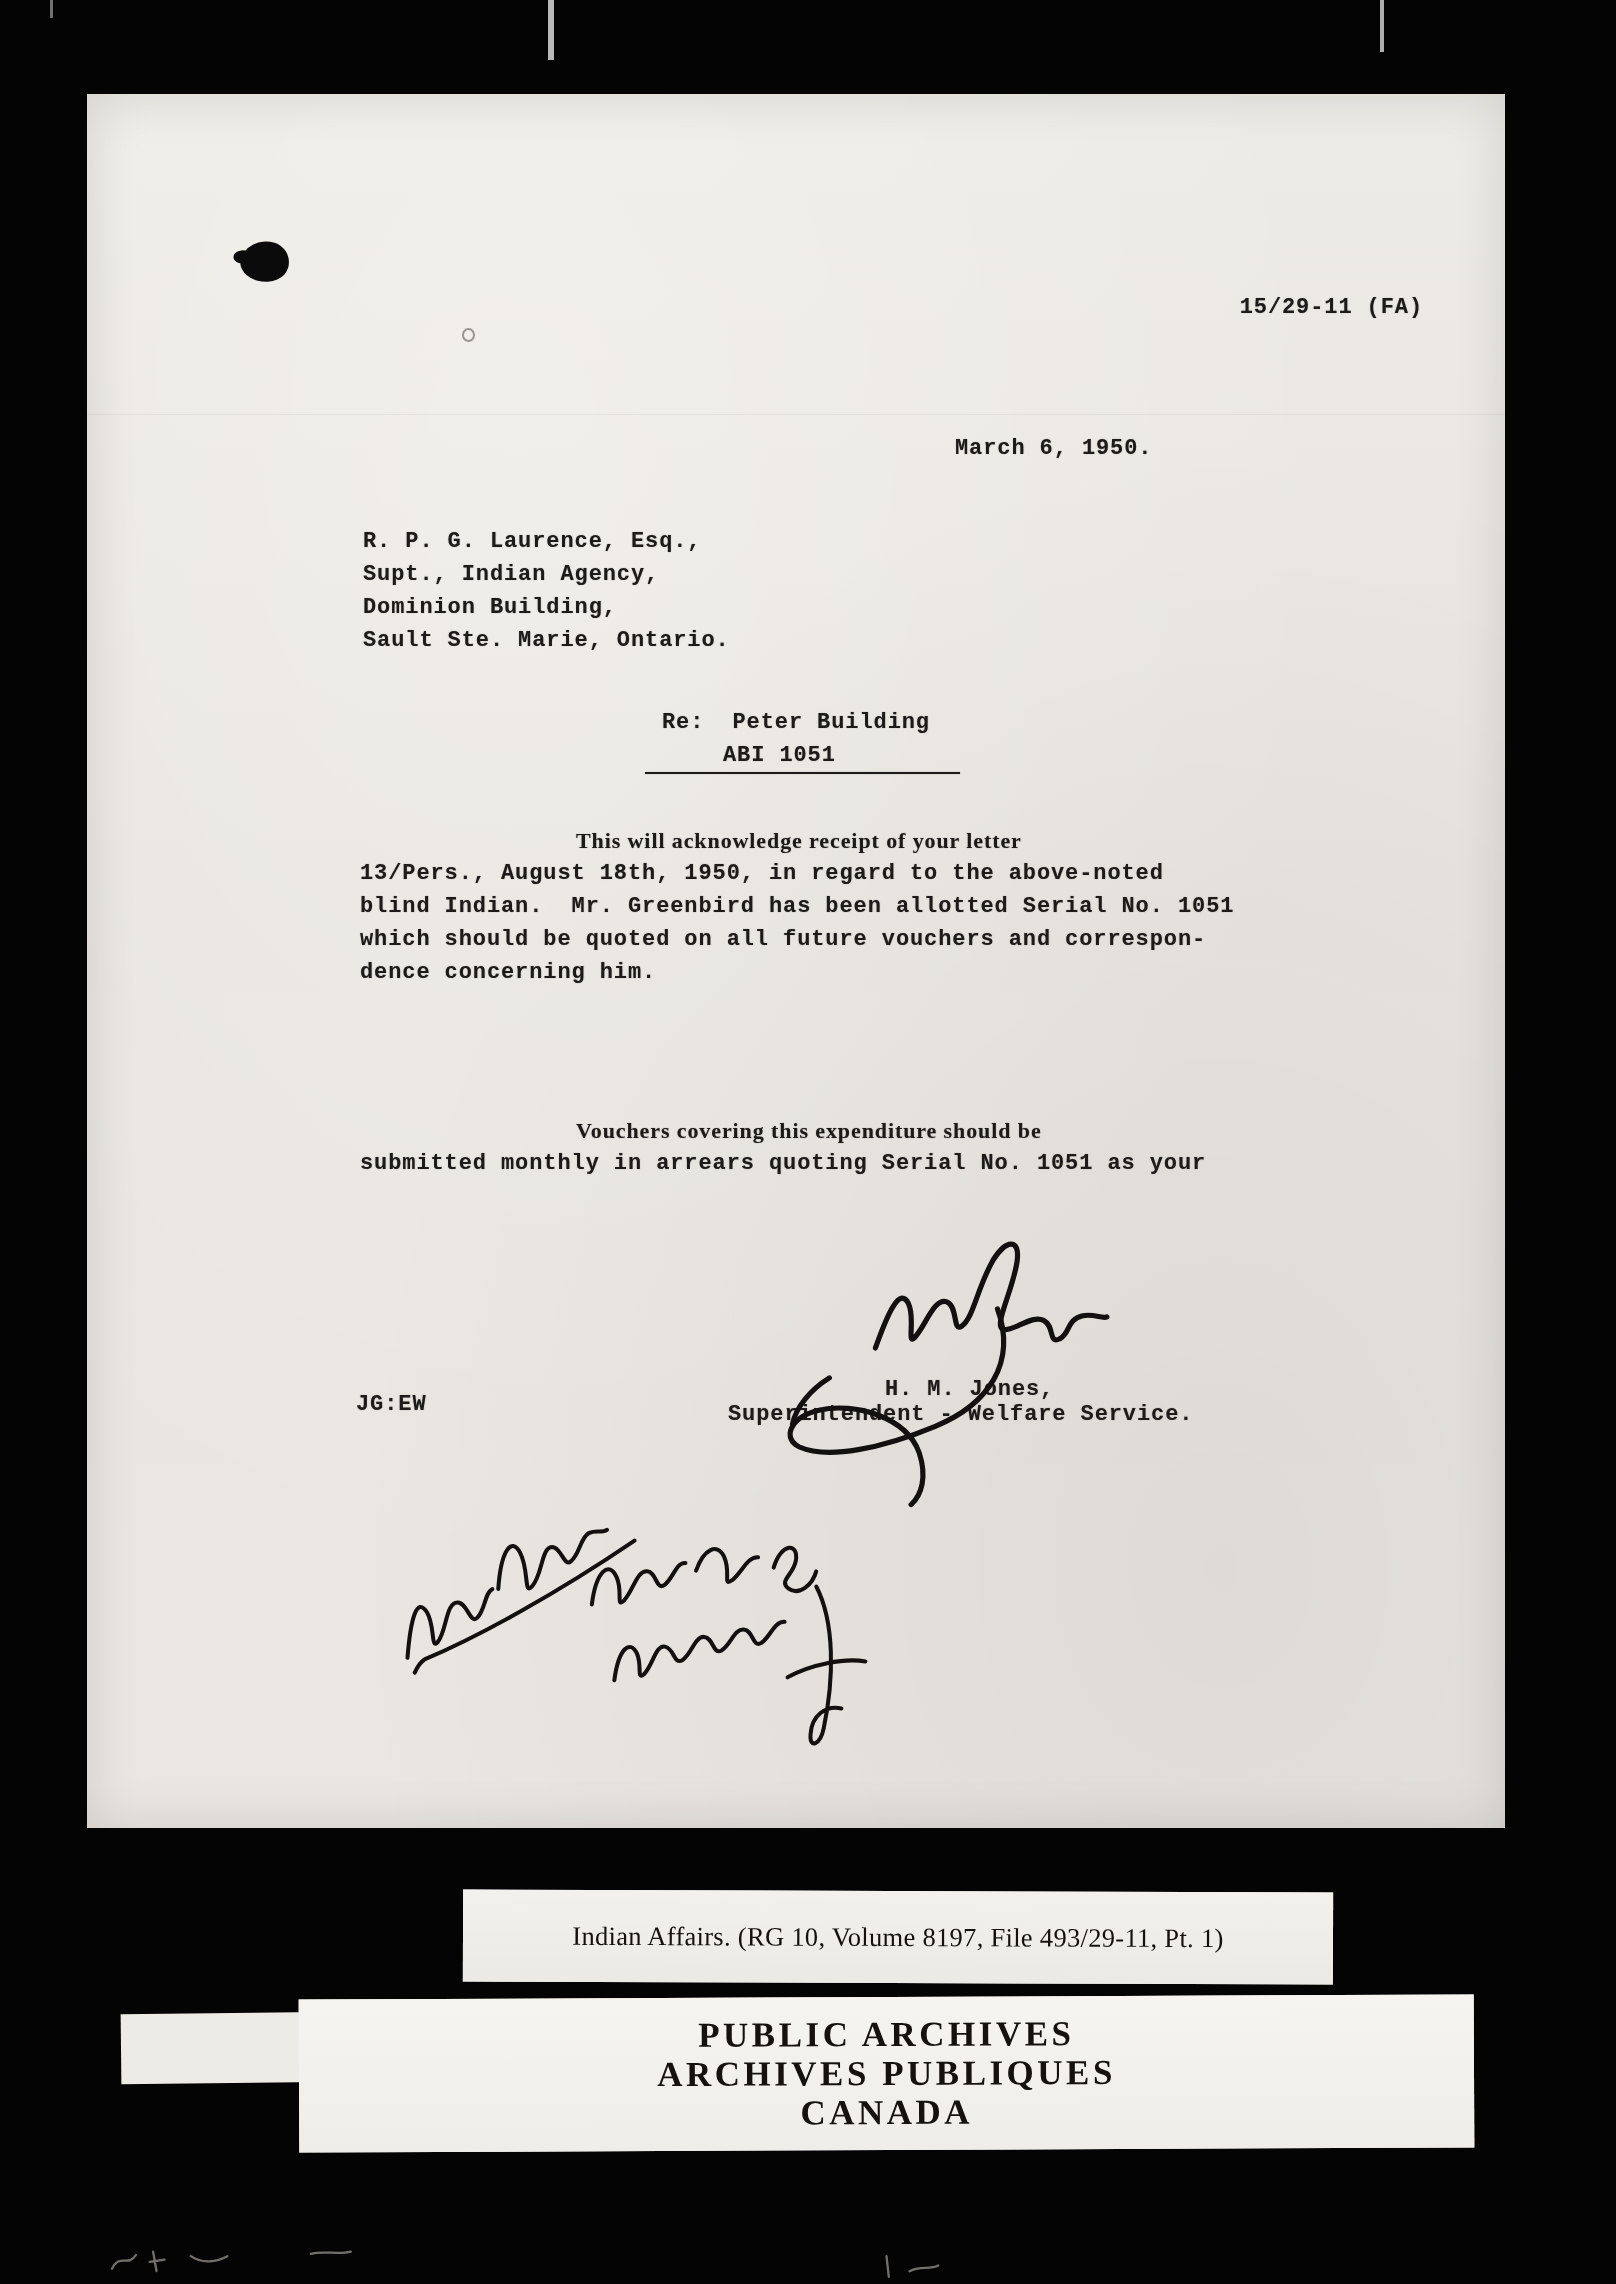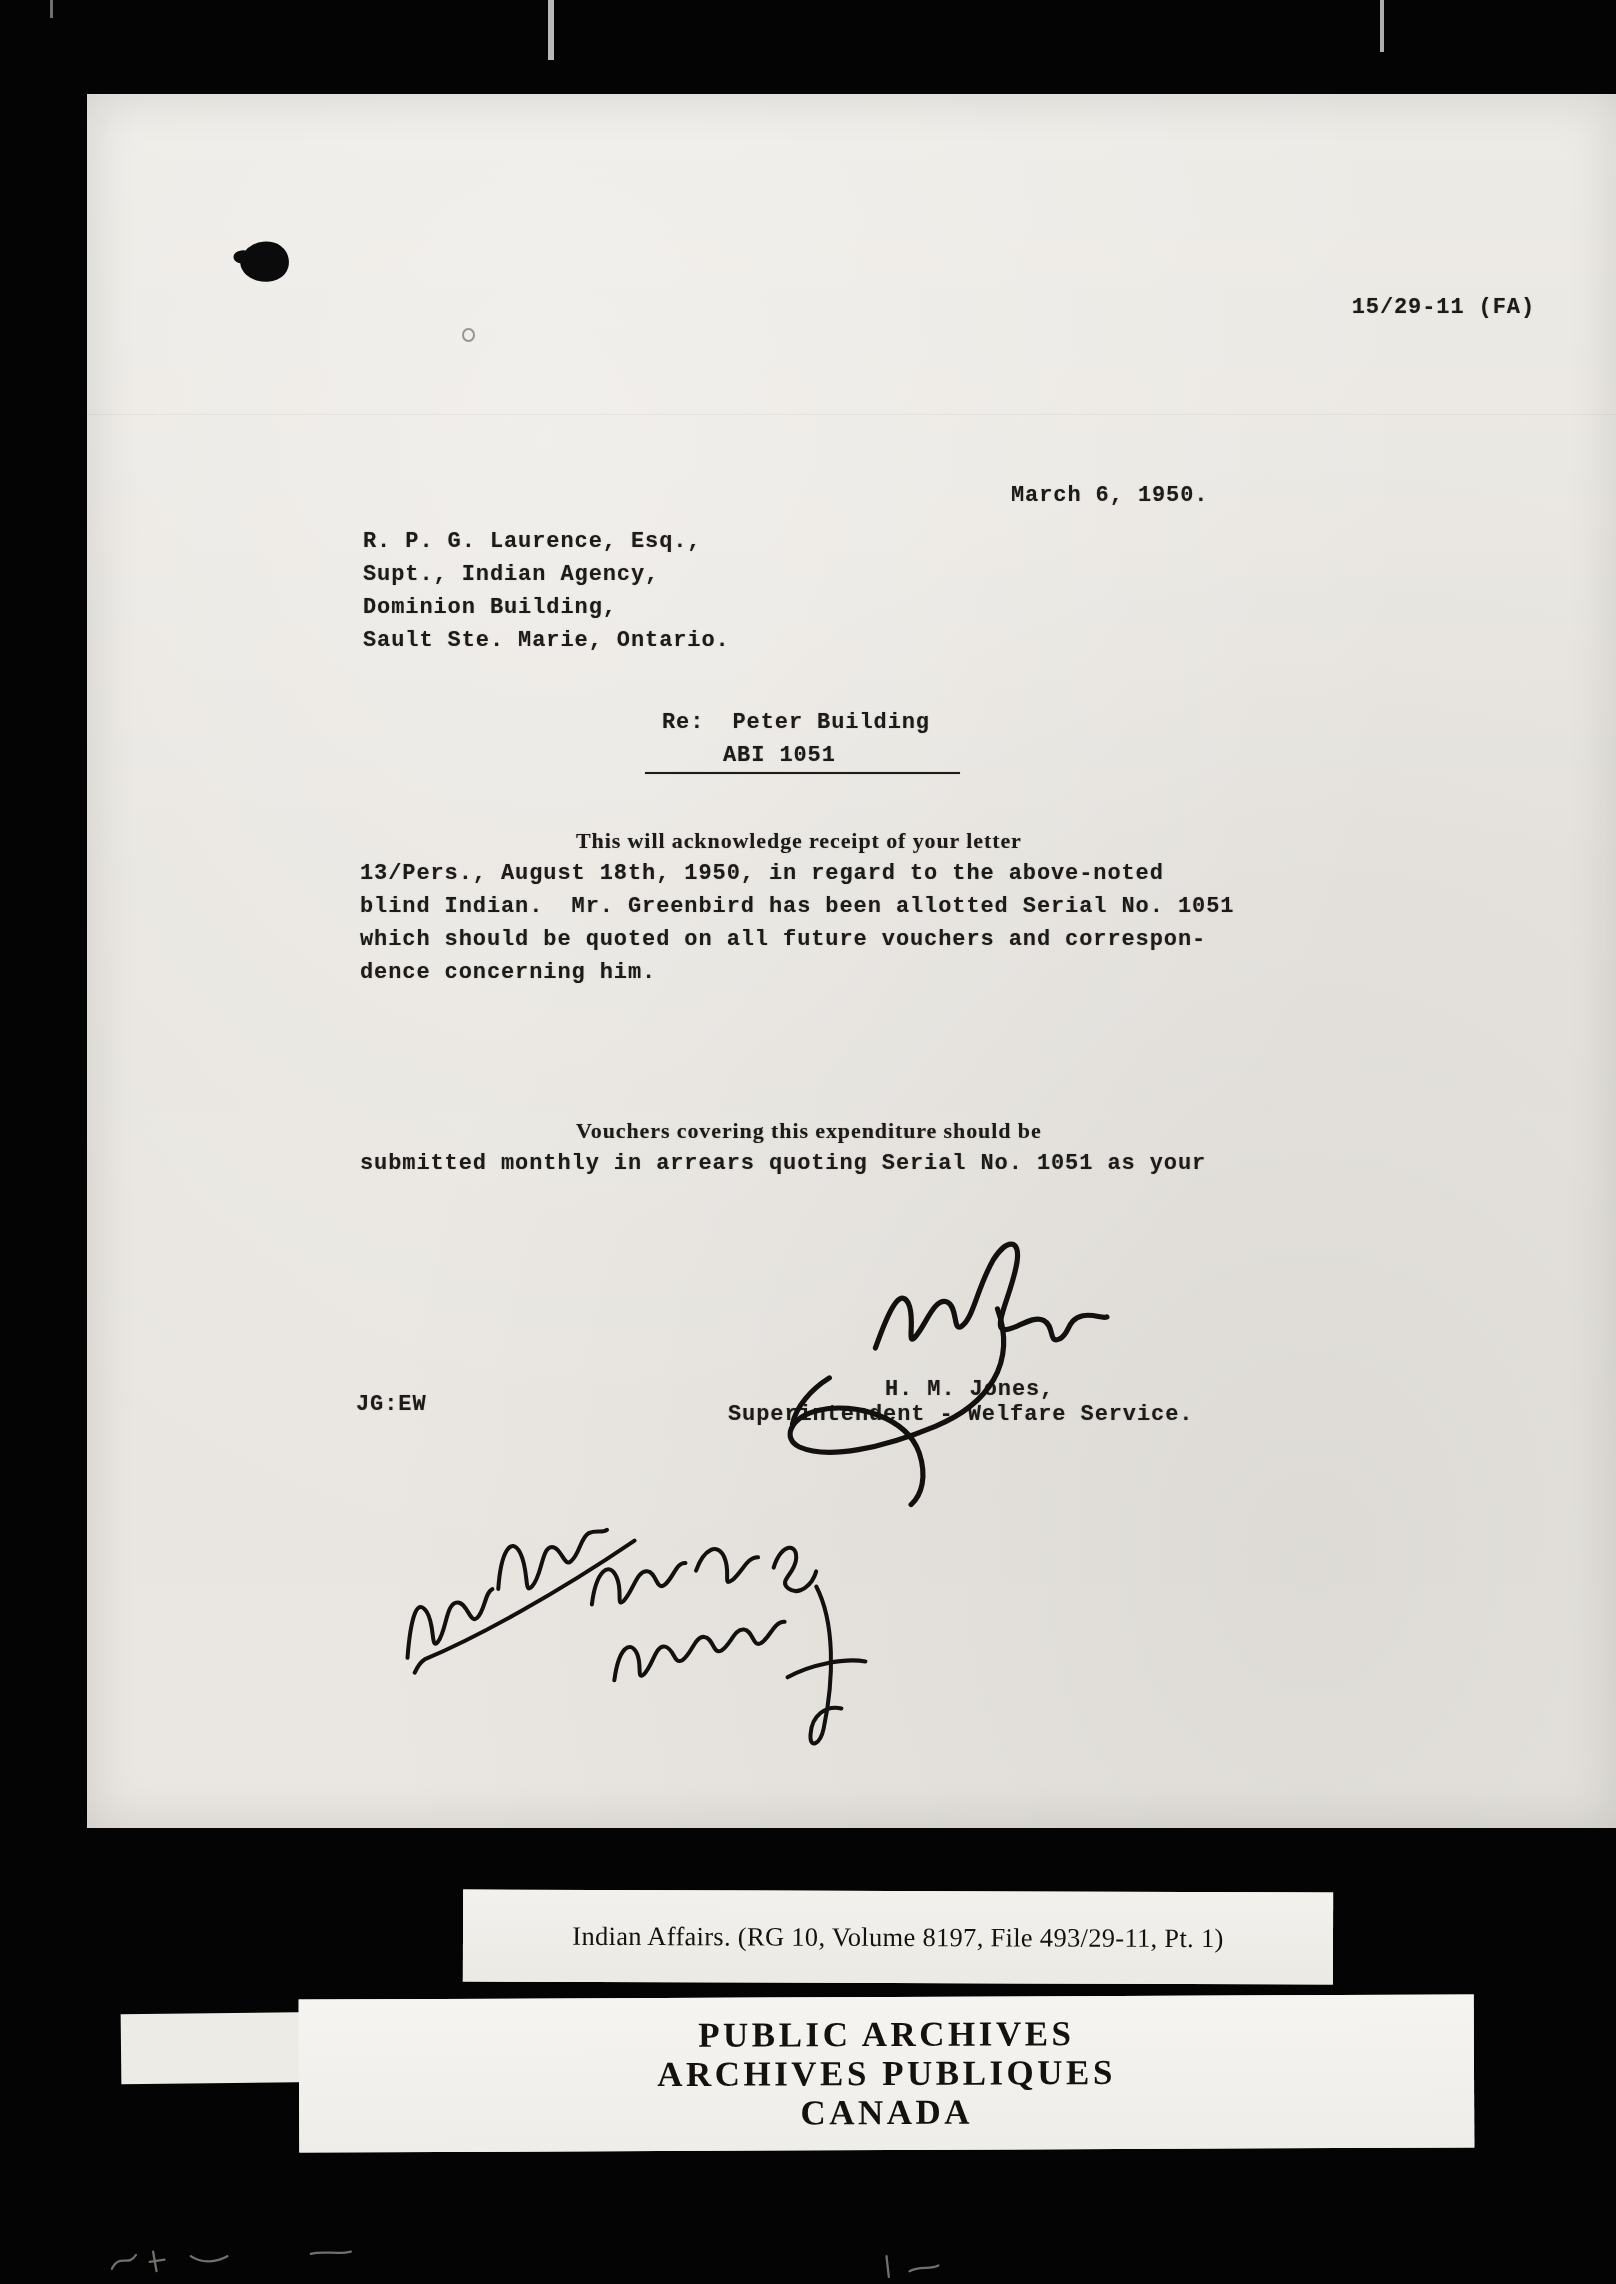--- a/index.html
+++ b/index.html
@@ -7,21 +7,21 @@
     width:1616px;height:2284px;
     background:#040404;
     position:relative;
     overflow:hidden;
     font-family:"Liberation Sans",sans-serif;
   }
   
   .streak{position:absolute;background:#d9d9d9;filter:blur(0.6px);}
   
   .page{
-    position:absolute;left:87px;top:94px;width:1530px;height:1734px;
+    position:absolute;left:87px;top:94px;width:1418px;height:1734px;
     background:
       radial-gradient(ellipse at 30% 20%, rgba(255,255,255,.28), rgba(255,255,255,0) 60%),
       radial-gradient(ellipse at 80% 85%, rgba(0,0,0,.05), rgba(0,0,0,0) 55%),
       linear-gradient(180deg,#edebe6 0%,#e8e5e0 45%,#eae7e2 100%);
     box-shadow:inset 0 0 52px rgba(0,0,0,.12);
   }
   .crease{position:absolute;left:0;width:100%;height:1.2px;background:rgba(0,0,0,.045);}
   .ink-blot{
     position:absolute;left:154px;top:147px;width:48px;height:41px;
     background:#0b0b0b;border-radius:58% 42% 55% 45% / 60% 50% 50% 40%;
@@ -41,21 +41,21 @@
     font-size:22px;line-height:33px;
     letter-spacing:0.9px;
     color:#1d1b19;
     text-shadow:0 0 1.2px rgba(30,28,26,.35);
     white-space:pre;
   }
   .typed div{white-space:pre;}
   .para{width:875px;}
   .para div:first-child{text-indent:216px;font-family:Liberation Serif, serif;}
   .file-ref{right:82px;top:197px;}
-  .date-line{left:924px;top:338px;margin-top:47px;}
+  .date-line{left:868px;top:338px;}
   .recipient{left:276px;top:431px;}
   .subject{left:575px;top:612px;}
   .subject div:nth-child(2){padding-left:61px;}
   .subject-underline{position:absolute;left:558px;top:678px;width:315px;height:2.3px;
     background:#1d1b19;box-shadow:0 0 1.2px rgba(30,28,26,.4);}
   .p1{left:273px;top:730px;}
   .p2{left:273px;top:907px;}
   .p3{left:273px;top:1020px;}
   .initials{left:269px;top:1294px;}
   .sig-name{left:798px;top:1279px;}

